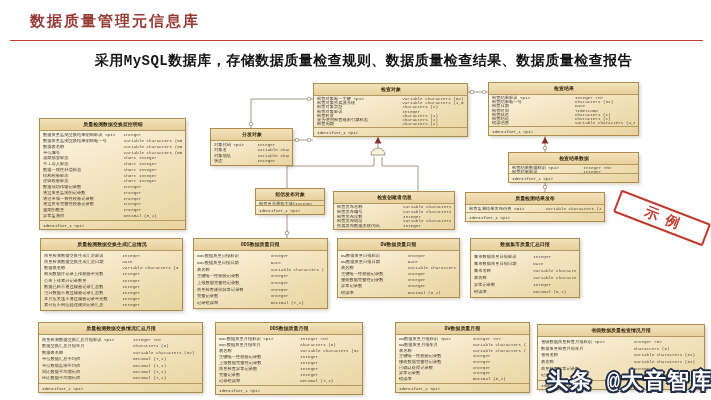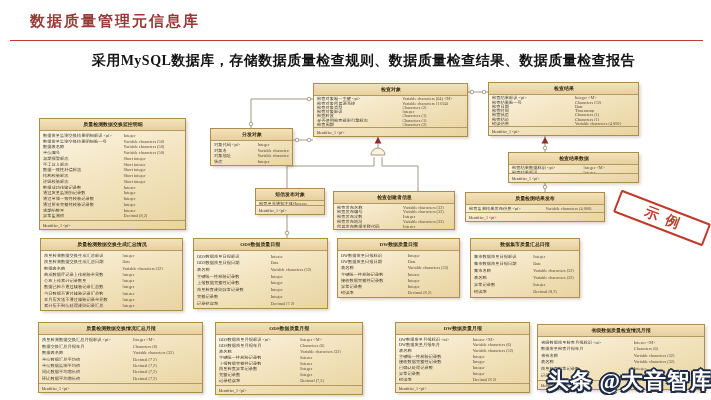--- a/index.html
+++ b/index.html
@@ -1,17 +1,17 @@
 <!DOCTYPE html>
 <html><head>
 <meta charset="utf-8">
 <style>
   html,body{margin:0;padding:0;background:#ffffff;}
   .stage{position:relative;width:711px;height:400px;background:#ffffff;overflow:hidden;
-         font-family:Liberation Serif, serif;}
+         font-family:Liberation Mono, monospace;}
   .slide-title{position:absolute;left:30px;top:12px;font-size:15px;font-weight:bold;
                color:#963a35;letter-spacing:2px;}
   .title-rule{position:absolute;left:10px;right:8px;top:40px;border-top:1.6px solid #c23b33;}
   .subtitle{position:absolute;left:16px;right:0;top:52px;text-align:center;font-size:14px;
             font-weight:bold;color:#141414;letter-spacing:0.5px;}
   .diagram{position:absolute;left:0;top:0;width:711px;height:400px;}
   svg.connectors{position:absolute;left:0;top:0;pointer-events:none;}
 
   .etable{position:absolute;border:1px solid #ad8c4e;box-sizing:border-box;
           background:linear-gradient(160deg,#fdf9ec 0%,#f5e8c8 40%,#e9d4a0 100%);

